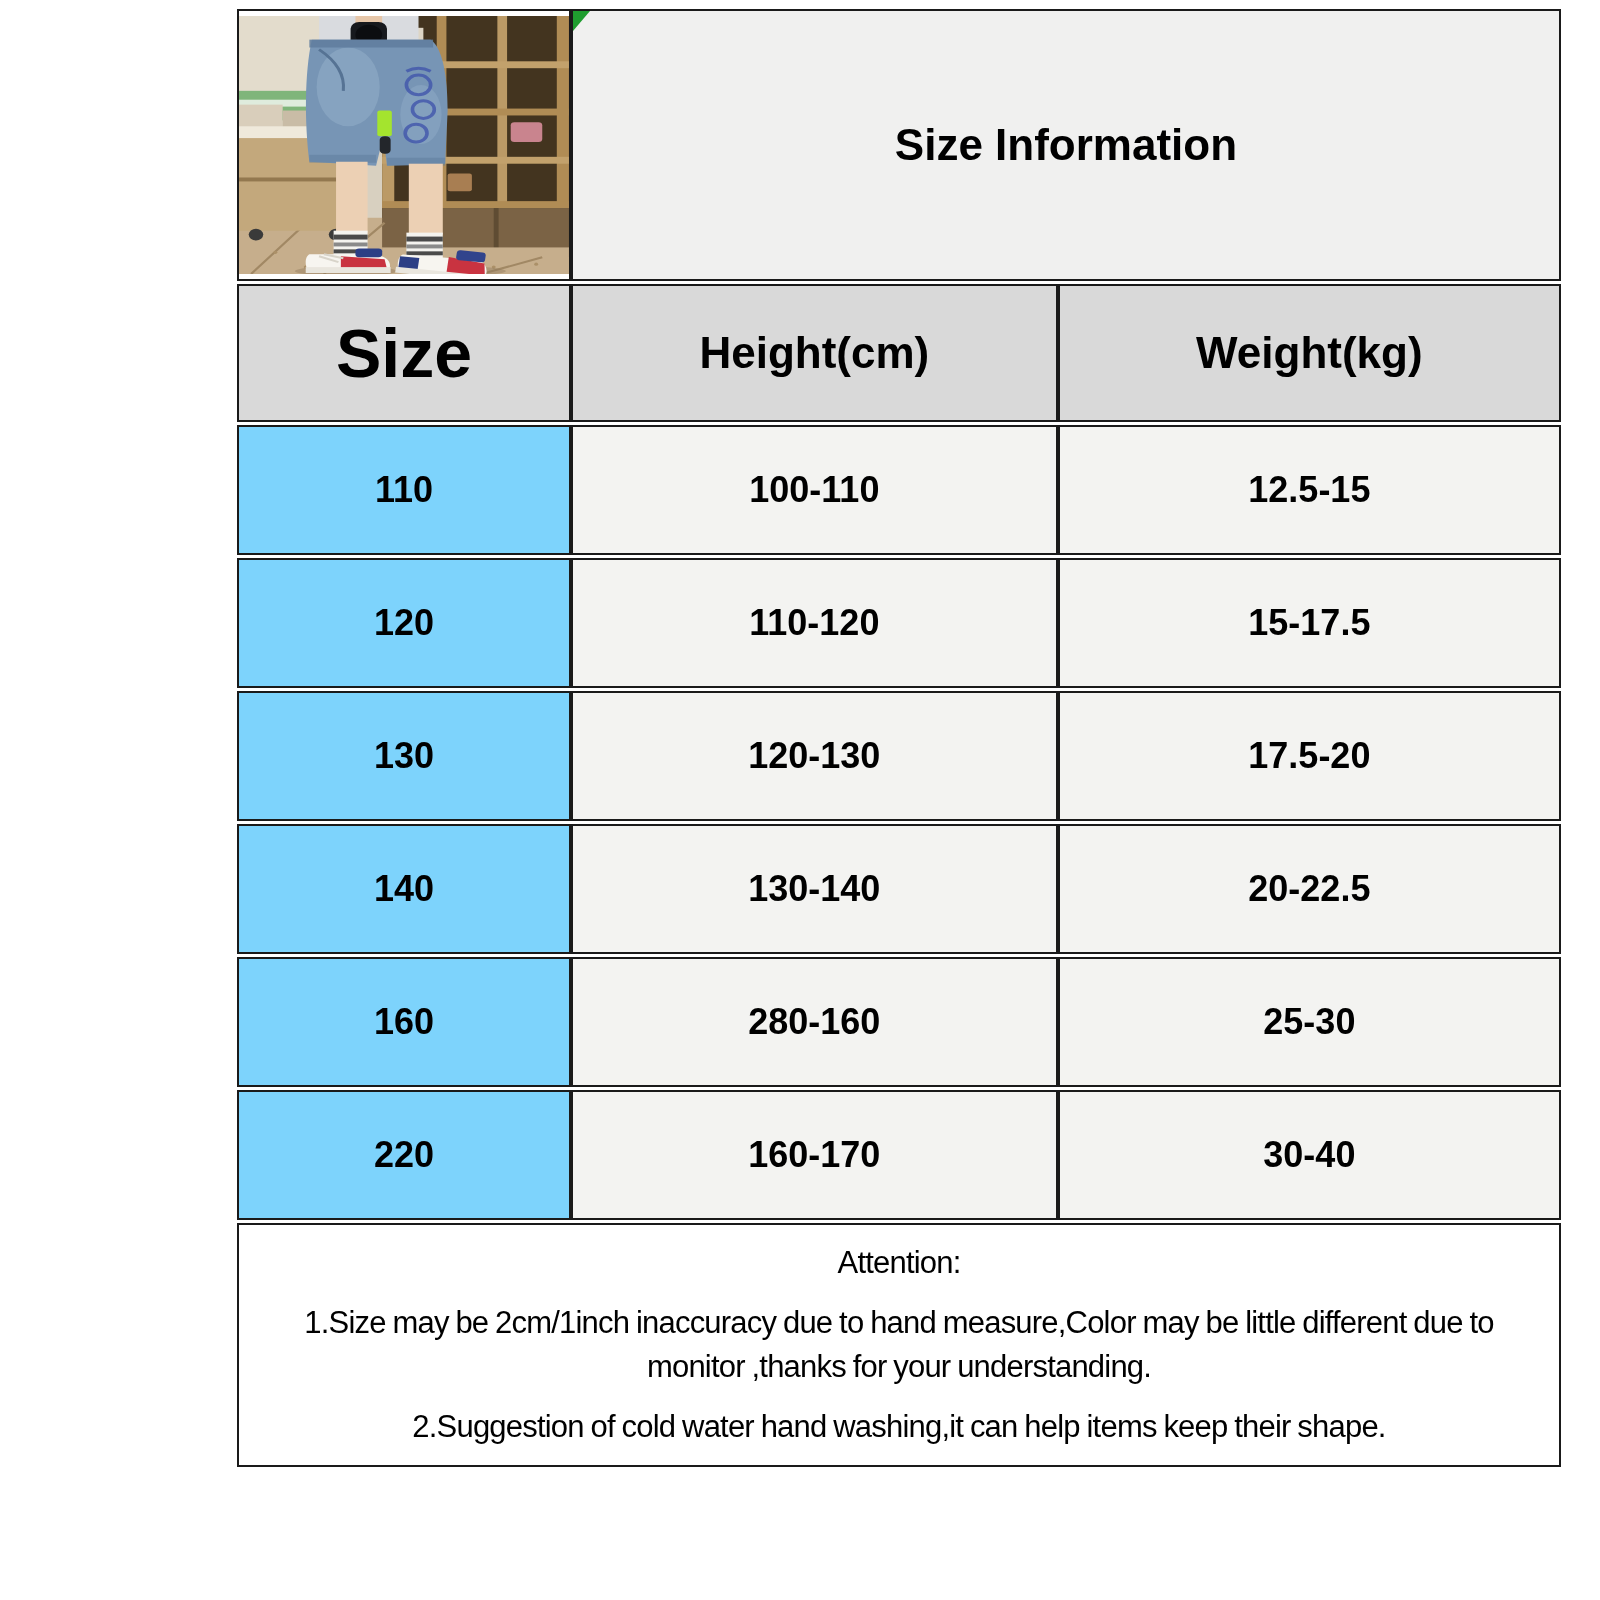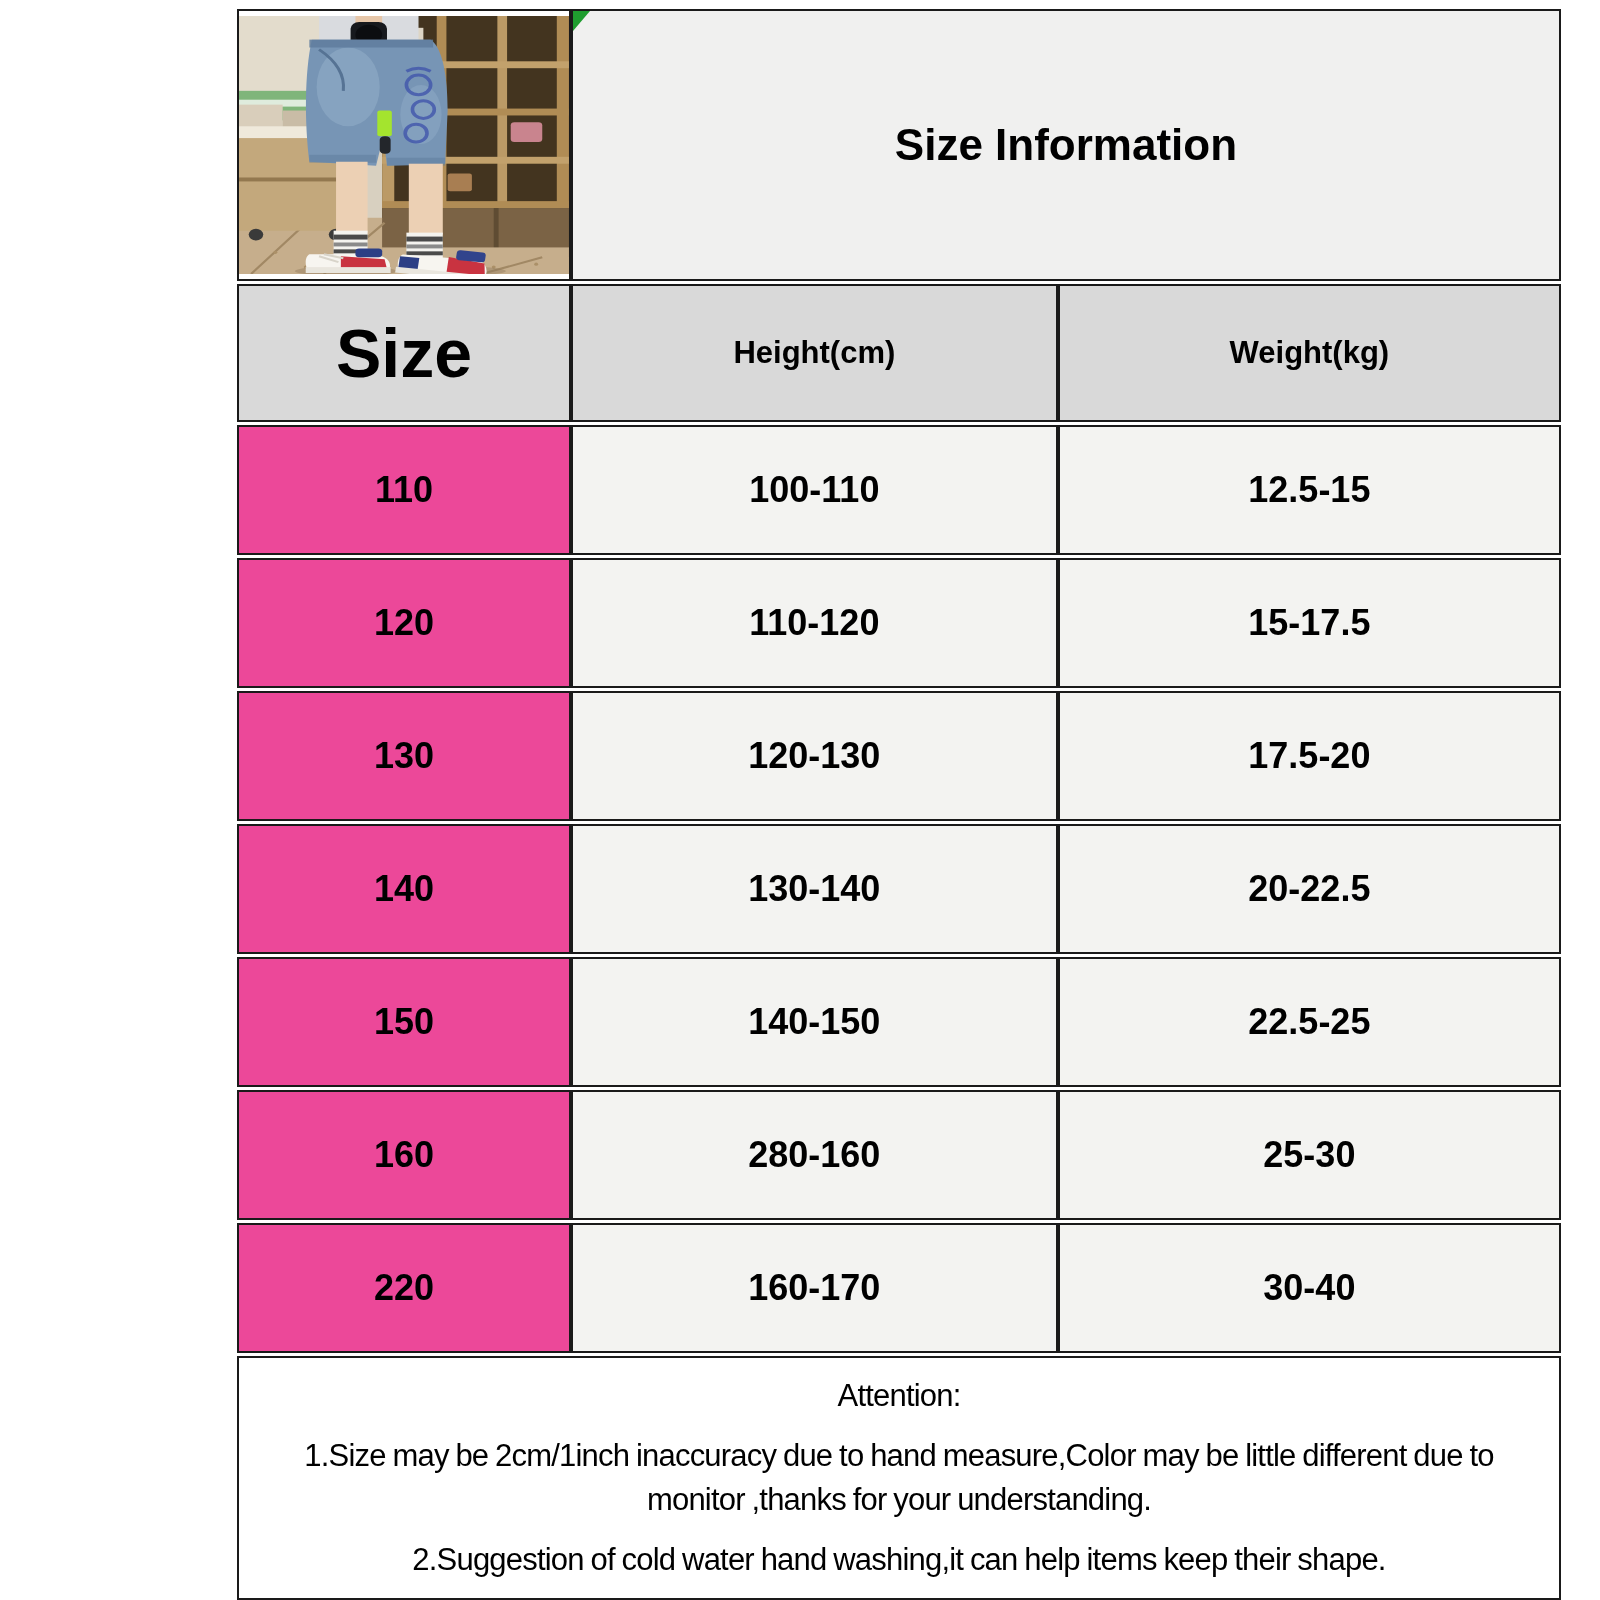--- a/index.html
+++ b/index.html
@@ -48,26 +48,26 @@
     top:0;left:0;
     width:0;height:0;
     border-top:20px solid #1f9d2f;
     border-right:17px solid transparent;
   }
   
   td.col-header{
     background:#d9d9d9;
     height:134px;
     font-weight:bold;
-    font-size:31px;
+    font-size:44px;
   }
   td.col-header.size-head{font-size:68px;}
   
   td.size-col{
-    background:#ec4899;
+    background:#7dd3fc;
     height:126px;
     font-weight:bold;
     font-size:36px;
   }
   td.data-cell{
     background:#f3f3f1;
     font-weight:bold;
     font-size:36px;
     margin-top:28px;
   }
@@ -226,25 +226,20 @@
       <td class="size-col">130</td>
       <td class="data-cell">120-130</td>
       <td class="data-cell">17.5-20</td>
     </tr>
     <tr>
       <td class="size-col">140</td>
       <td class="data-cell">130-140</td>
       <td class="data-cell">20-22.5</td>
     </tr>
     <tr>
-      <td class="size-col">150</td>
-      <td class="data-cell">140-150</td>
-      <td class="data-cell">22.5-25</td>
-    </tr>
-    <tr>
       <td class="size-col">160</td>
       <td class="data-cell">280-160</td>
       <td class="data-cell">25-30</td>
     </tr>
     <tr>
       <td class="size-col">220</td>
       <td class="data-cell">160-170</td>
       <td class="data-cell">30-40</td>
     </tr>
     <tr>

